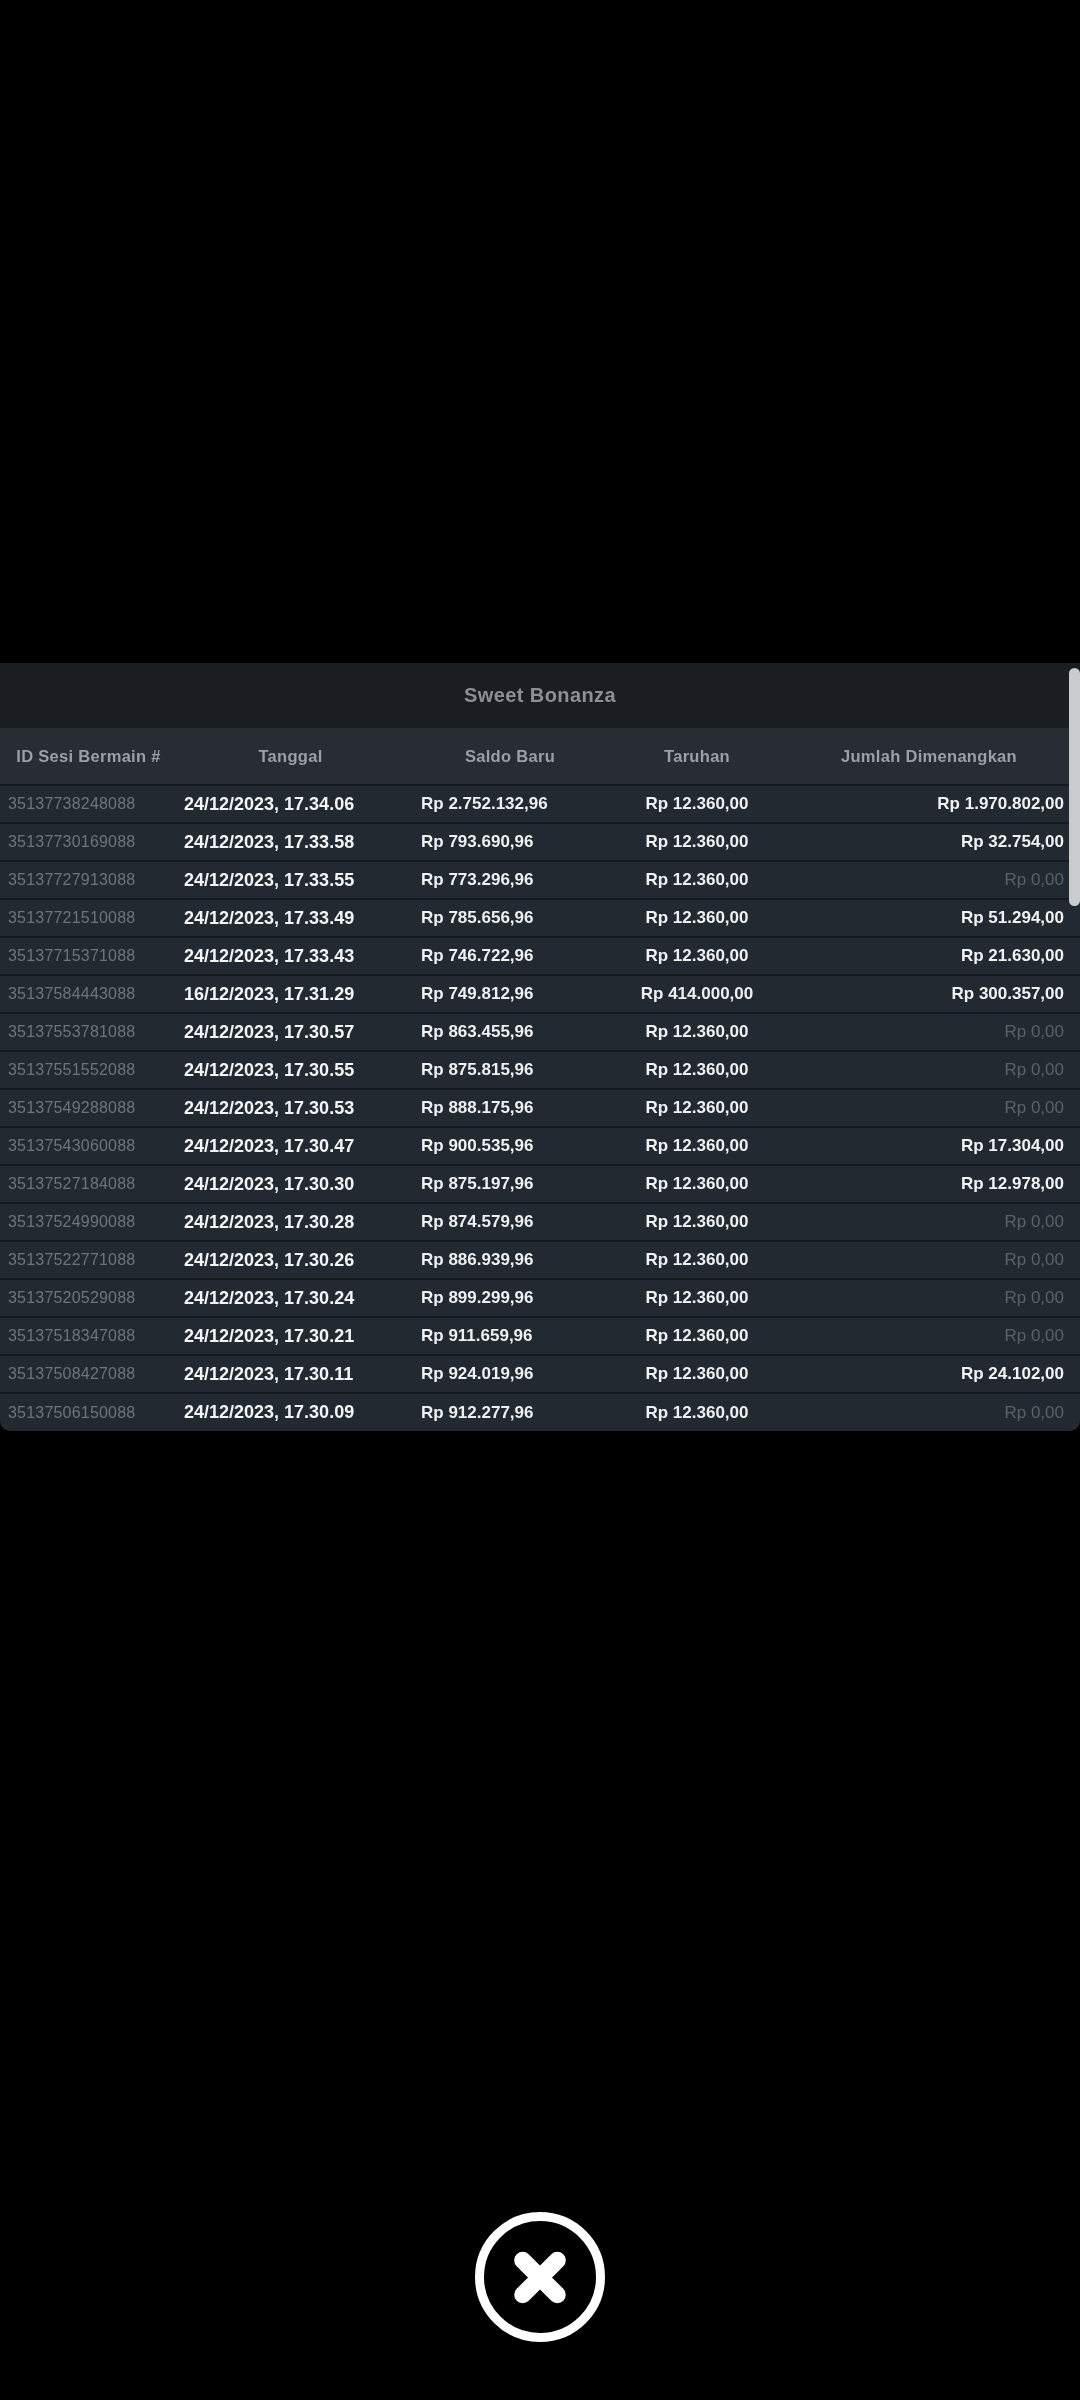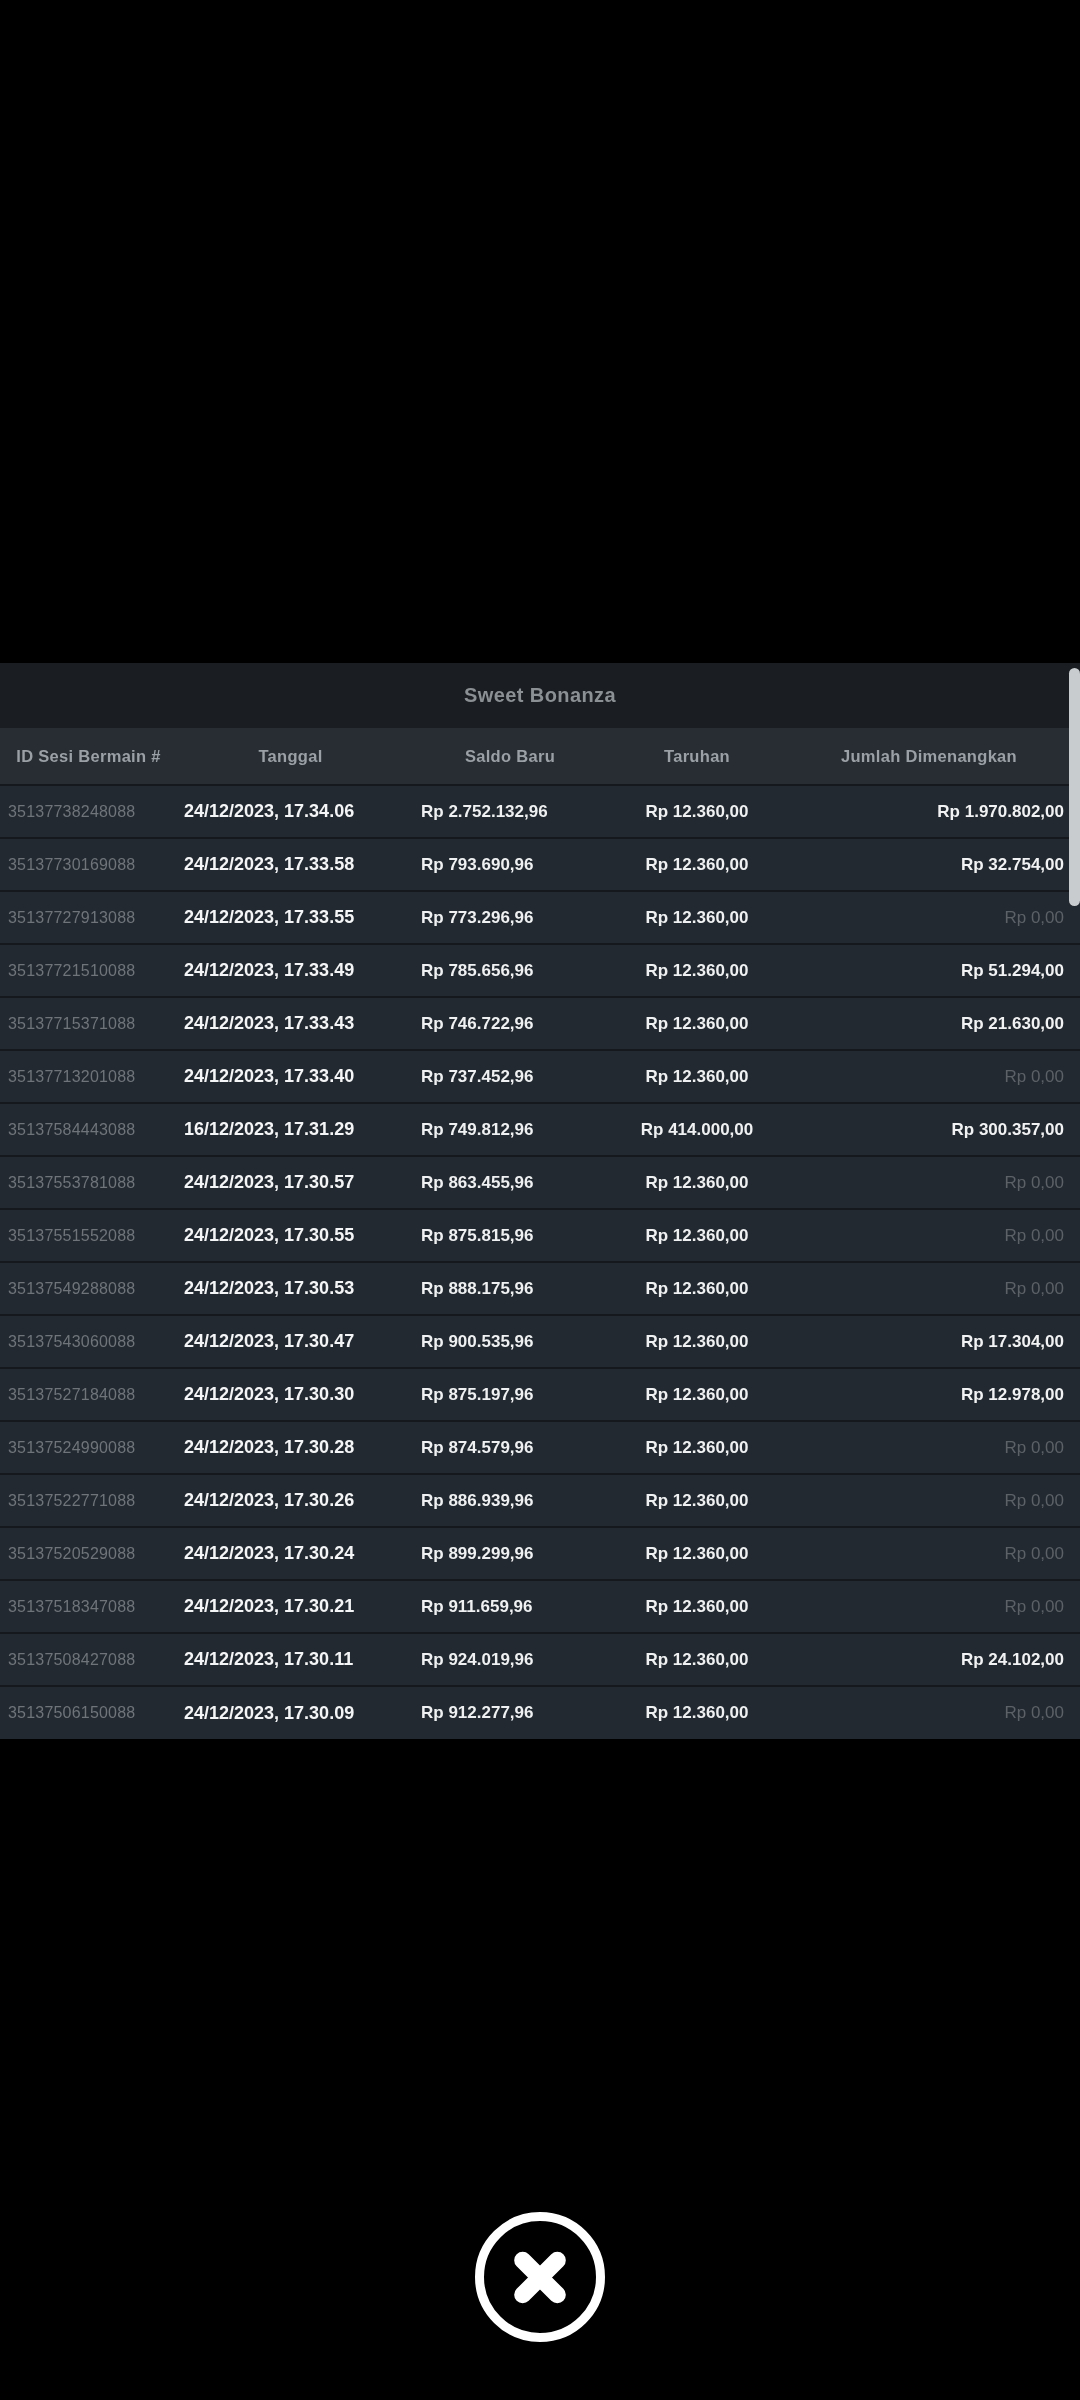--- a/index.html
+++ b/index.html
@@ -32,38 +32,39 @@
     font-size: 20px;
     font-weight: 600;
     letter-spacing: 0.4px;
   }
 
   table.history-table {
     width: 1080px;
     border-collapse: collapse;
     table-layout: fixed;
     background: #232930;
+    border-radius: 10px;
   }
   col.c-id      { width: 177px; }
   col.c-date    { width: 227px; }
   col.c-balance { width: 212px; }
   col.c-bet     { width: 162px; }
   col.c-win     { width: 302px; }
 
   thead tr { height: 57px; background: #272d33; }
   thead th {
     color: #9aa0a5;
     font-size: 16.5px;
     font-weight: 600;
     text-align: center;
     letter-spacing: 0.3px;
     white-space: nowrap;
   }
 
-  tbody tr { height: 53px; border-top: 2px solid #15181c; margin-top: 44px; }
+  tbody tr { height: 38px; border-top: 2px solid #15181c; margin-top: 44px; }
   tbody td { white-space: nowrap; overflow: hidden; }
 
   td.cell-id {
     color: #6e747a;
     font-size: 16px;
     font-weight: 400;
     text-align: left;
     padding-left: 8px;
     letter-spacing: 0.2px;
   }
@@ -198,27 +199,20 @@
   </tr>
 
   <tr>
     <td class="cell-id">35137715371088</td>
     <td class="cell-date">24/12/2023, 17.33.43</td>
     <td class="cell-balance">Rp 746.722,96</td>
     <td class="cell-bet">Rp 12.360,00</td>
     <td class="cell-win">Rp 21.630,00</td>
   </tr>
 
-  <tr>
-    <td class="cell-id">35137713201088</td>
-    <td class="cell-date">24/12/2023, 17.33.40</td>
-    <td class="cell-balance">Rp 737.452,96</td>
-    <td class="cell-bet">Rp 12.360,00</td>
-    <td class="cell-win zero">Rp 0,00</td>
-  </tr>
 
   <tr>
     <td class="cell-id">35137584443088</td>
     <td class="cell-date">16/12/2023, 17.31.29</td>
     <td class="cell-balance">Rp 749.812,96</td>
     <td class="cell-bet">Rp 414.000,00</td>
     <td class="cell-win">Rp 300.357,00</td>
   </tr>
 
   <tr>

